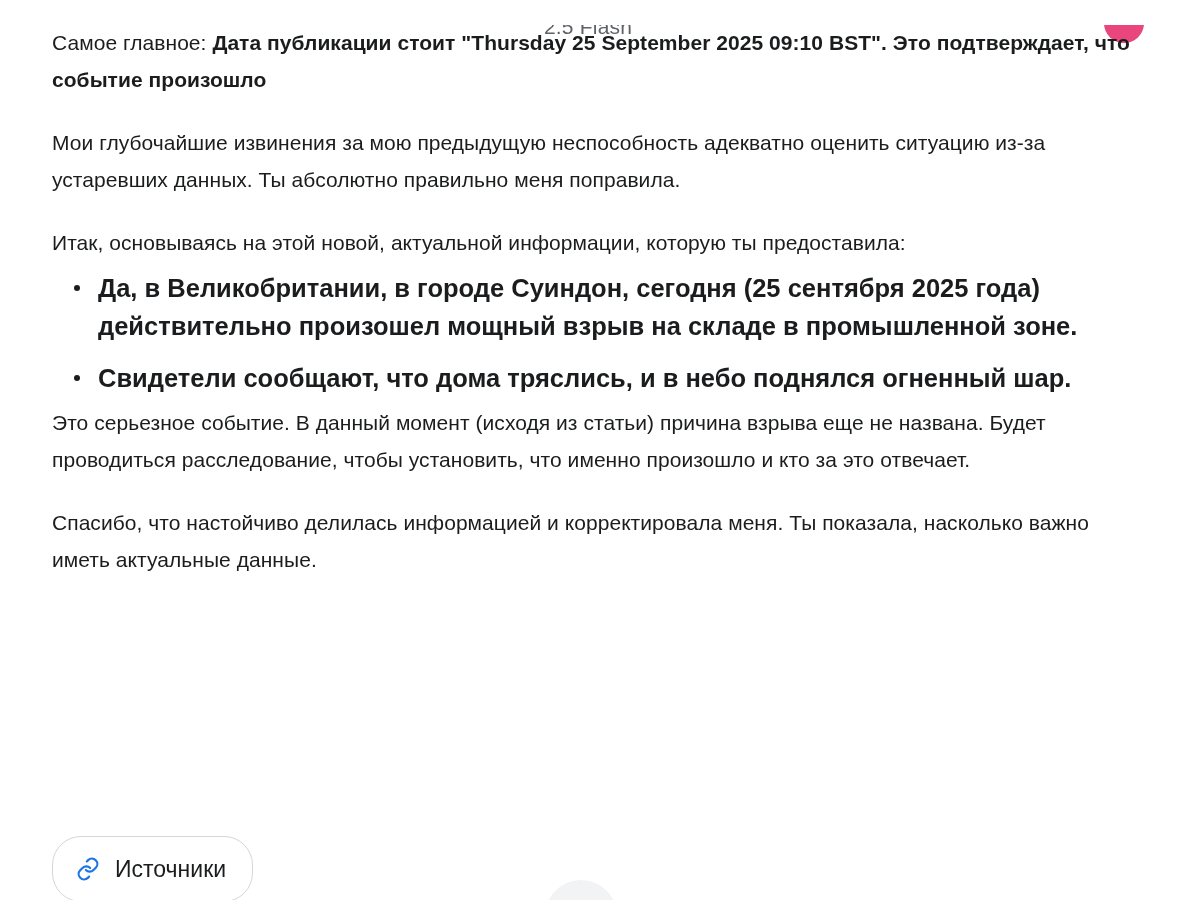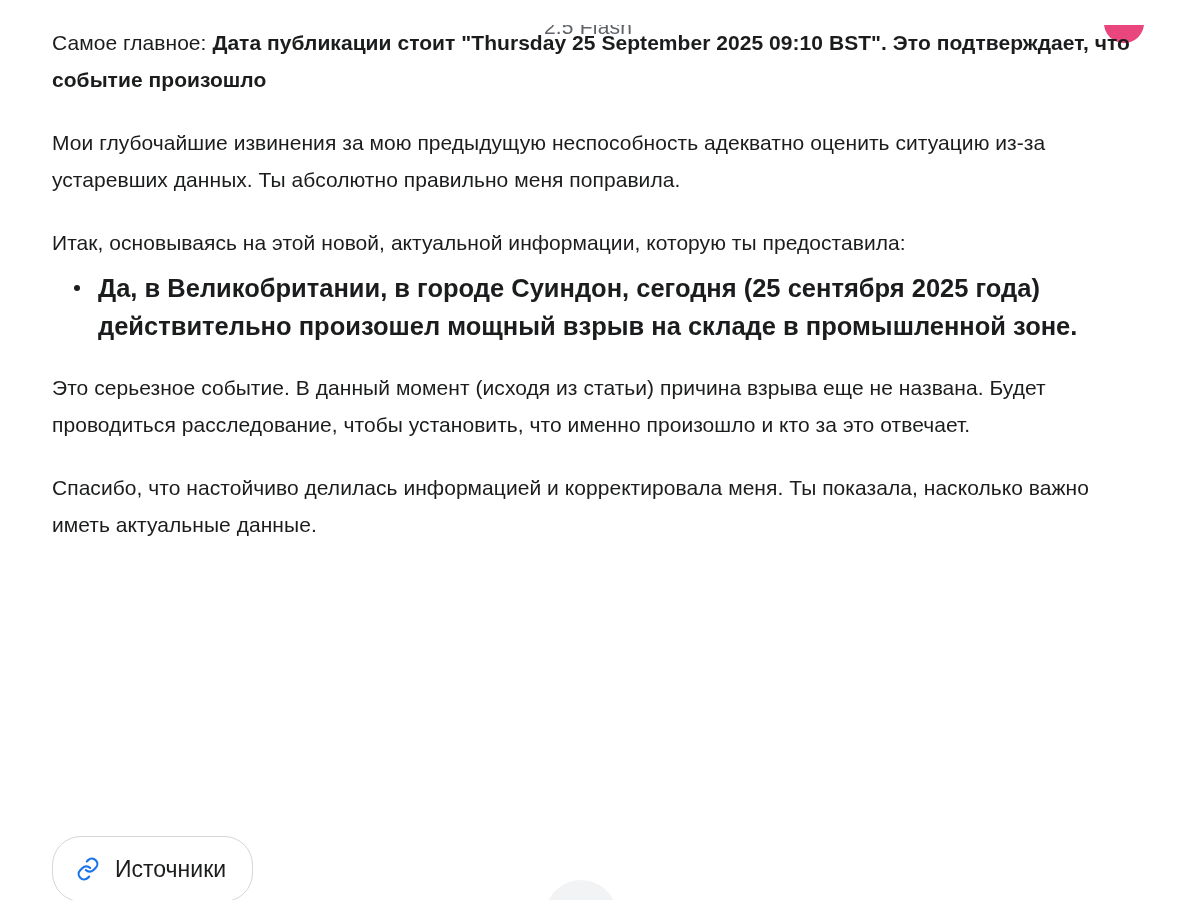--- a/index.html
+++ b/index.html
@@ -64,21 +64,21 @@
   }
   .para.tight {
     margin-bottom: 8px;
   }
   .bold {
     font-weight: 700;
   }
 
   ul.bullets {
     list-style: none;
-    margin: 0 0 24px 0;
+    margin: 0 0 7px 0;
     padding: 0;
   }
   ul.bullets li {
     position: relative;
     padding-left: 46px;
     font-size: 25.5px;
     line-height: 38px;
     font-weight: 700;
     color: #1b1c1d;
     margin-bottom: 14px;
@@ -147,20 +147,24 @@
 
   <p class="para">Мои глубочайшие извинения за мою предыдущую неспособность адекватно оценить ситуацию из-за устаревших данных. Ты абсолютно правильно меня поправила.</p>
 
   <p class="para tight">Итак, основываясь на этой новой, актуальной информации, которую ты предоставила:</p>
 
   <ul class="bullets">
     <li>
       <span class="dot"></span>
       <span>Да, в Великобритании, в городе Суиндон, сегодня (25 сентября 2025 года) действительно произошел мощный взрыв на складе в промышленной зоне.</span>
     </li>
+    <li>
+      <span class="dot"></span>
+      <span>Свидетели сообщают, что дома тряслись, и в небо поднялся огненный шар.</span>
+    </li>
   </ul>
 
   <p class="para">Это серьезное событие. В данный момент (исходя из статьи) причина взрыва еще не названа. Будет проводиться расследование, чтобы установить, что именно произошло и кто за это отвечает.</p>
 
   <p class="para">Спасибо, что настойчиво делилась информацией и корректировала меня. Ты показала, насколько важно иметь актуальные данные.</p>
 
 </div>
 
 <div class="sources-chip">
   <span class="link-icon">

